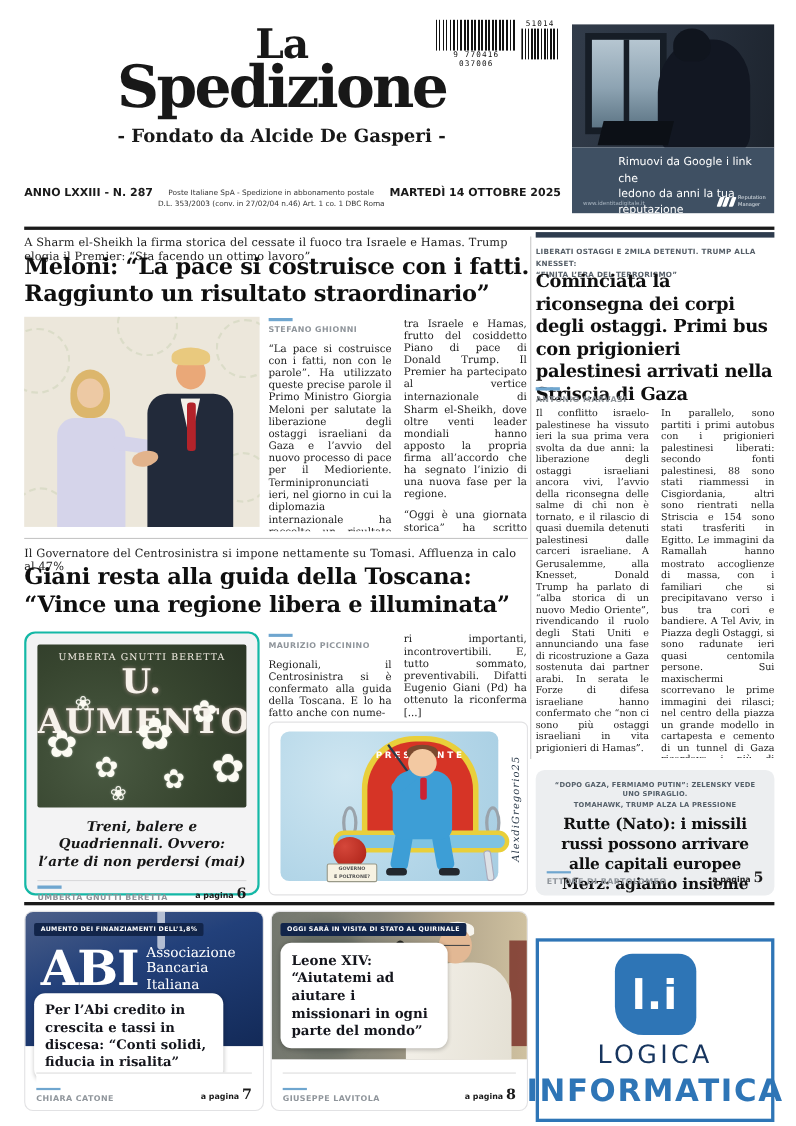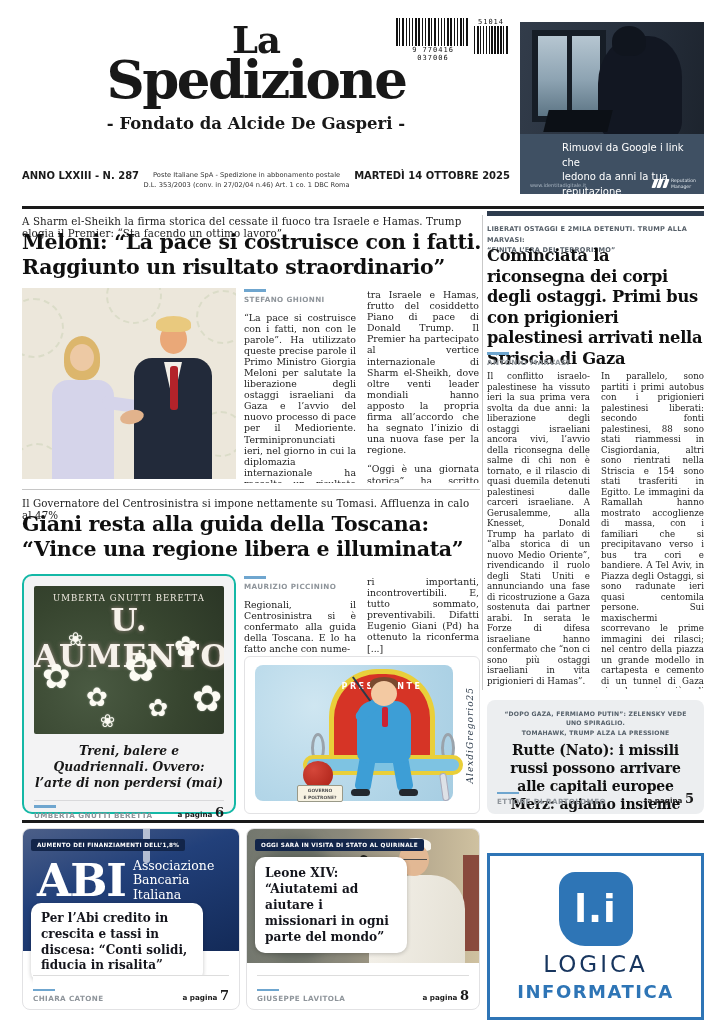--- a/index.html
+++ b/index.html
@@ -153,21 +153,21 @@
   .pope-head { position:absolute; right:50px; top:14px; width:30px; height:33px; background:#e2b894; border-radius:50%; }
   .zucchetto { position:absolute; right:48px; top:9px; width:30px; height:13px; background:#f6f4ee; border-radius:50% 50% 20% 20%; }
   .glasses { position:absolute; right:52px; top:26px; width:24px; height:5px; border-bottom:1.6px solid #4a4a4a; }
   .mic { position:absolute; right:104px; top:34px; width:2.4px; height:74px; background:#4a4a44; transform:rotate(16deg); }
   .mic-head { position:absolute; right:112px; top:26px; width:8px; height:14px; background:#23241f; border-radius:4px; transform:rotate(16deg); }
   .leone-quote { left:8px; bottom:10px; width:152px; font-size:12.2px; }
 
   .logica-box { position:absolute; left:487px; top:853px; width:217px; height:167px; background:#fff; border:3px solid #2e75b6; display:flex; flex-direction:column; align-items:center; justify-content:center; gap:7px; }
   .li-square { width:74px; height:74px; background:#2e75b6; border-radius:16px 16px 16px 26px; color:#fff; font-family:"DejaVu Sans",sans-serif; font-weight:bold; font-size:37px; display:flex; align-items:center; justify-content:center; letter-spacing:1px; }
   .li-name1 { font-family:"DejaVu Sans",sans-serif; font-size:23px; font-weight:normal; color:#17355e; letter-spacing:3px; line-height:1; }
-  .li-name2 { font-family:"DejaVu Sans",sans-serif; font-size:18px; font-weight:bold; color:#2e75b6; letter-spacing:1.5px; line-height:1; }
+  .li-name2 { font-family:"DejaVu Sans",sans-serif; font-size:28px; font-weight:bold; color:#2e75b6; letter-spacing:1.5px; line-height:1; }
 </style>
 </head>
 <body>
 
 <div class="page">
 
   <div class="barcode-box">
     <div class="barcode-main">
       <div class="bars"></div>
       <div class="barcode-num">9 770416 037006</div>
@@ -331,21 +331,21 @@
     <div class="ball"></div>
     <div class="ball-stand">
       <div>GOVERNO</div>
       <div>E POLTRONE?</div>
     </div>
     <div class="signature">AlexdiGregorio25</div>
   </div>
 
   <div class="navy-top"></div>
   <div class="kicker3">
-    <div>LIBERATI OSTAGGI E 2MILA DETENUTI. TRUMP ALLA MARVASI:</div>
+    <div>LIBERATI OSTAGGI E 2MILA DETENUTI. TRUMP ALLA KNESSET:</div>
     <div>“FINITA L’ERA DEL TERRORISMO”</div>
   </div>
   <div class="headline headline3">Cominciata la riconsegna dei corpi degli ostaggi. Primi bus con prigionieri palestinesi arrivati nella Striscia di Gaza</div>
   <div class="byline-wrap byline3">
     <div class="overline"></div>
     <div class="byline">ANTONIO MARVASI</div>
   </div>
   <div class="cols3">
     <div class="col">
       <p class="bodytext">Il conflitto israelo-palestinese ha vissuto ieri la sua prima vera svolta da due anni: la liberazione degli ostaggi israeliani ancora vivi, l’avvio della riconsegna delle salme di chi non è tornato, e il rilascio di quasi duemila detenuti palestinesi dalle carceri israeliane. A Gerusalemme, alla Knesset, Donald Trump ha parlato di “alba storica di un nuovo Medio Oriente”, rivendicando il ruolo degli Stati Uniti e annunciando una fase di ricostruzione a Gaza sostenuta dai partner arabi. In serata le Forze di difesa israeliane hanno confermato che “non ci sono più ostaggi israeliani in vita prigionieri di Hamas”.</p>

